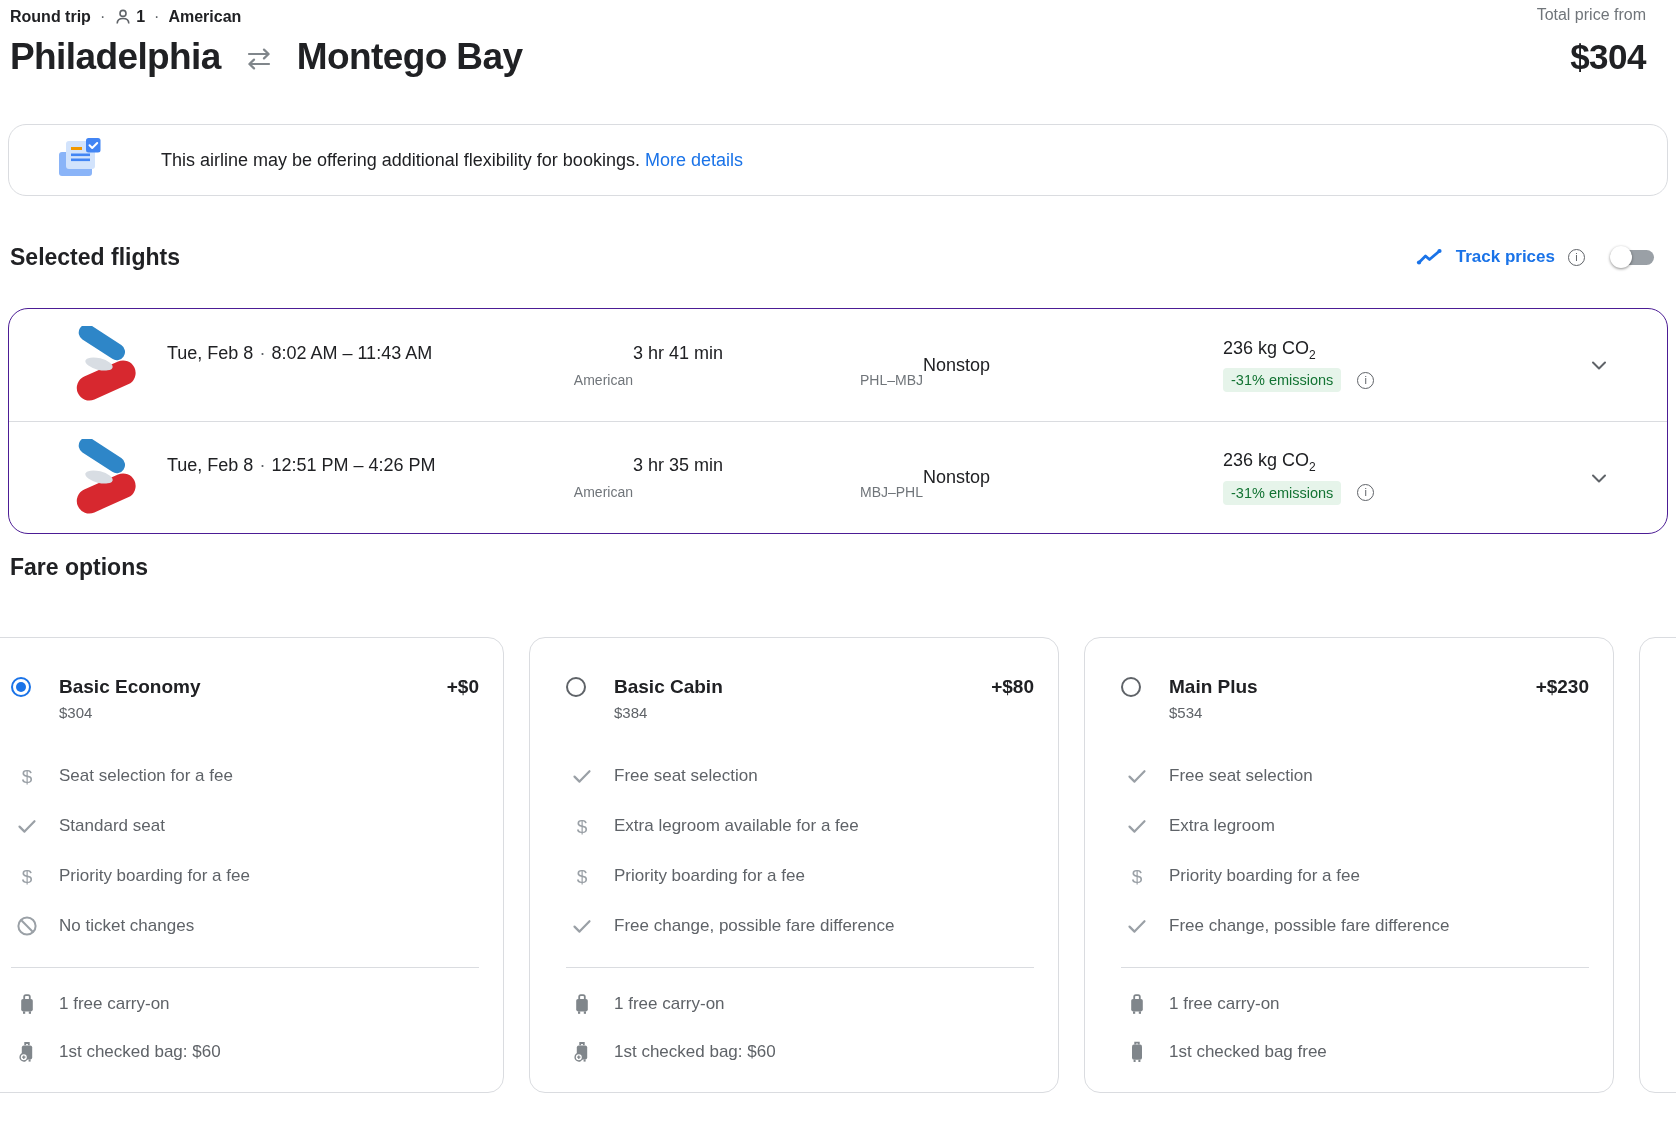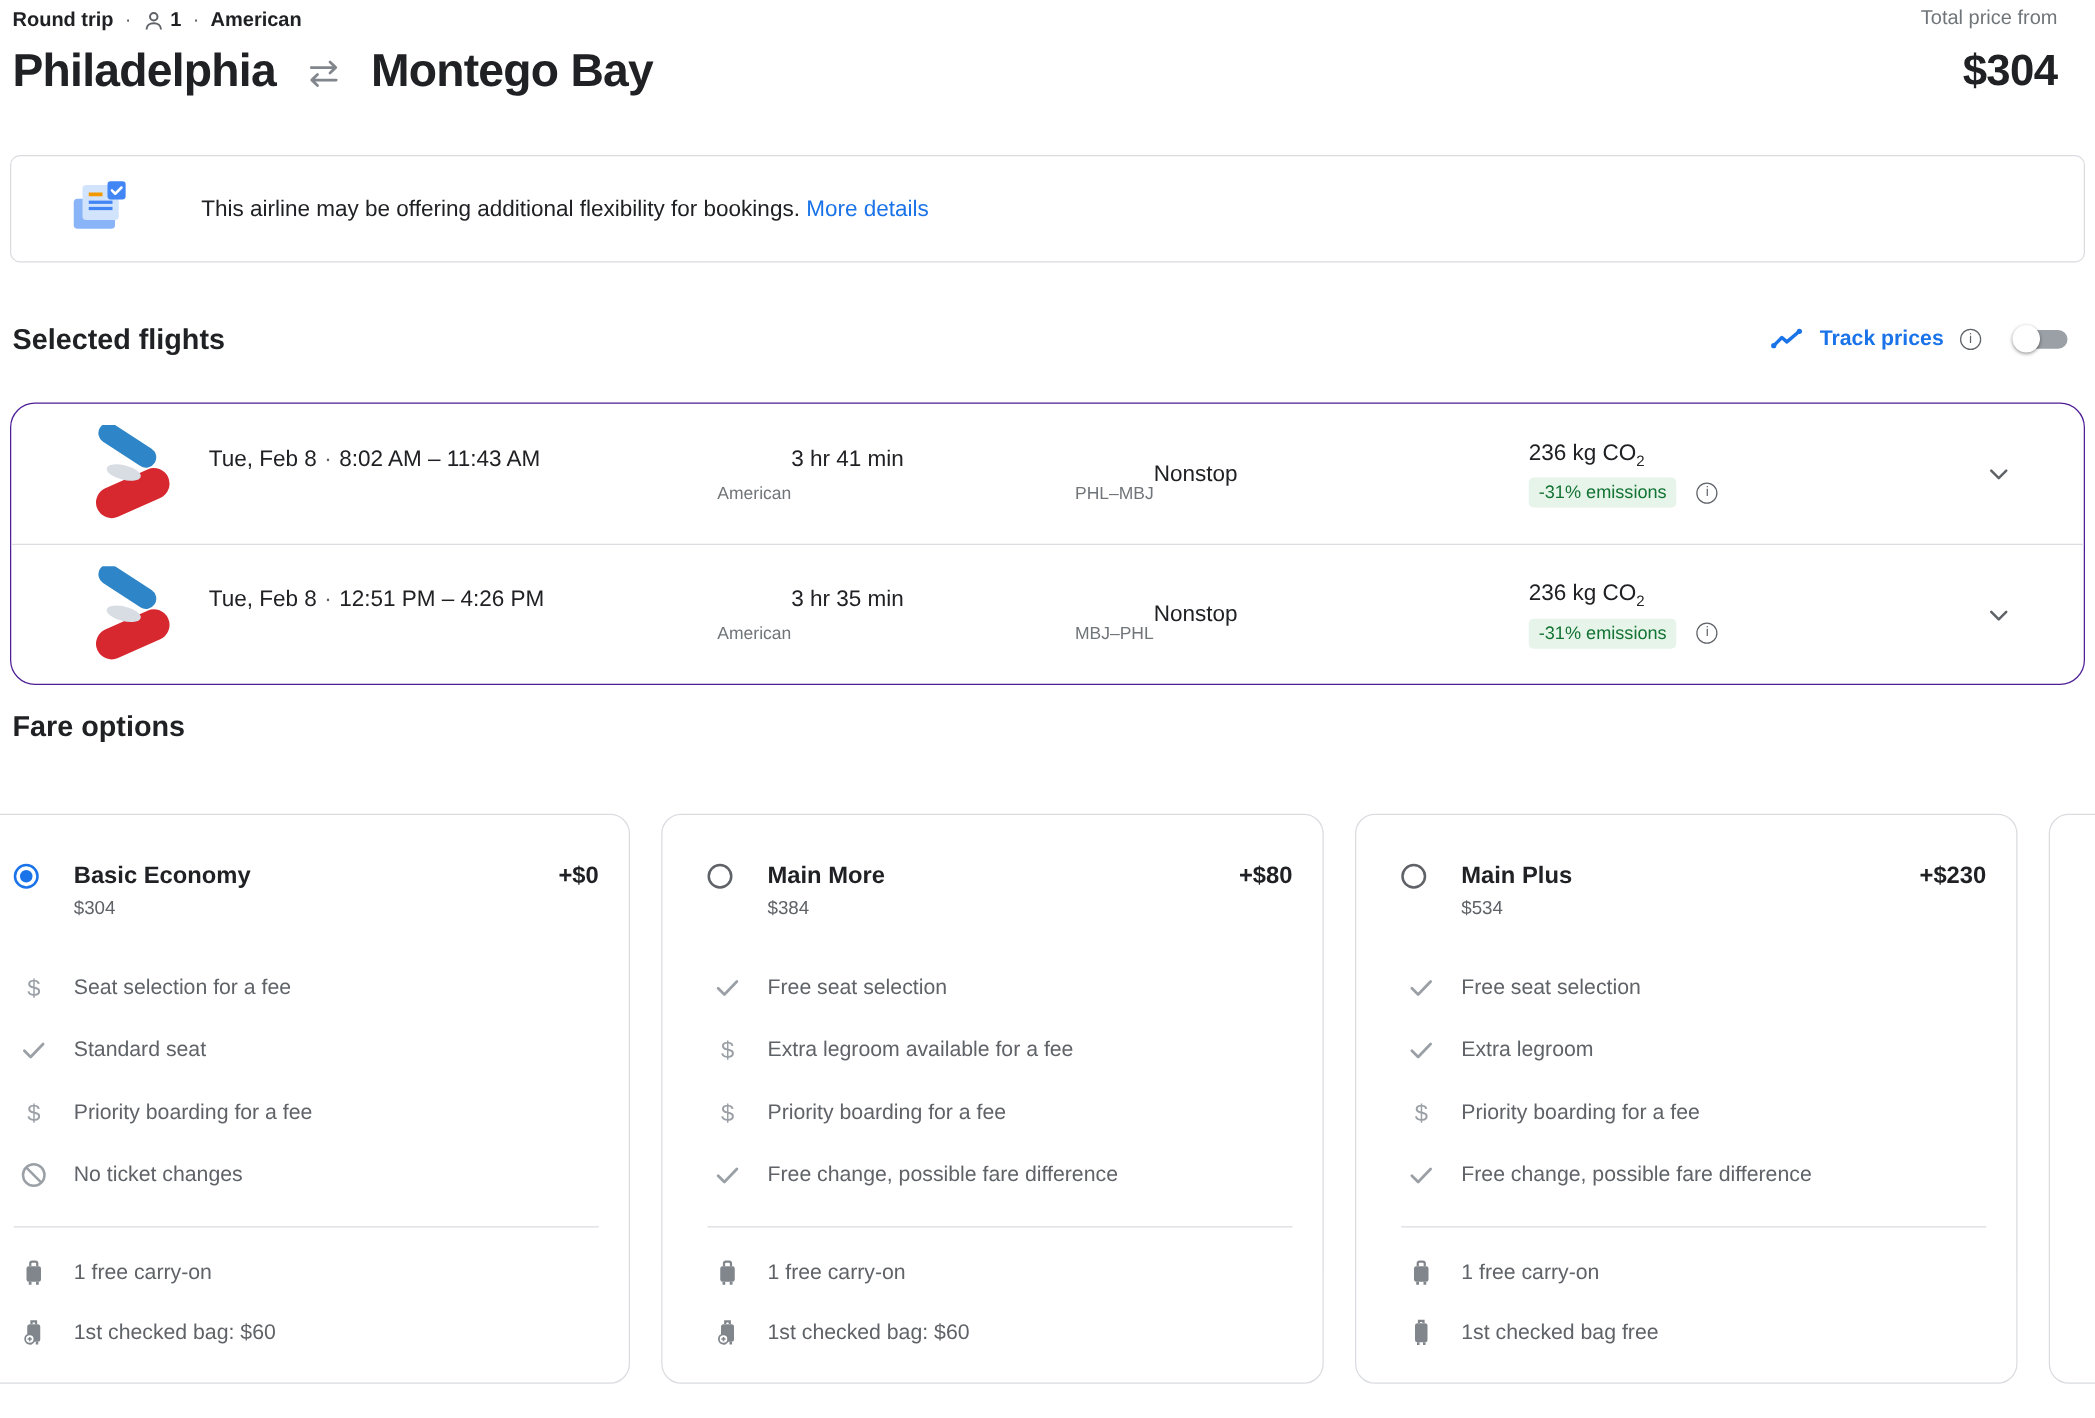--- a/index.html
+++ b/index.html
@@ -16,21 +16,21 @@
   .crumbs { display:flex; align-items:center; gap:9px; font-size:16px; font-weight:700; color:#202124; height:22px; }
   .crumb-sep { color:#5f6368; font-weight:400; }
   .pax { display:flex; align-items:center; gap:4px; }
   .title-line { display:flex; align-items:center; gap:18px; margin-top:8px; font-size:37px; font-weight:600; letter-spacing:-0.6px; color:#202124; }
   .swap-wrap { padding:0 4px; margin-top:4px; }
   .price-block { text-align:right; }
   .tp-label { font-size:16px; color:#70757a; }
   .tp-value { font-size:35px; font-weight:600; margin-top:13px; letter-spacing:-0.5px; }
 
   
-  .banner { margin:46px 8px 0 8px; border:1px solid #dadce0; border-radius:8px; height:86px; display:flex; align-items:center; }
+  .banner { margin:46px 8px 0 8px; border:1px solid #dadce0; border-radius:18px; height:72px; display:flex; align-items:center; }
   .banner-icon { margin-left:48px; }
   .banner-text { margin-left:54px; font-size:18px; color:#202124; }
   .banner-link { color:#1a73e8; text-decoration:none; margin-left:5px; cursor:pointer; }
 
   
   .sec-row { display:flex; justify-content:space-between; align-items:center; margin:44px 8px 0 10px; height:34px;gap:47px; }
   .sec-title { font-size:23px; font-weight:600; color:#202124; }
   .track { display:flex; align-items:center; margin-right:14px; gap:13px; }
   .track-label { color:#1a73e8; font-size:17px; font-weight:600; }
   .info-i { width:17px; height:17px; border:1.5px solid #5f6368; border-radius:50%; color:#5f6368;
@@ -312,21 +312,21 @@
           </svg>
         <span class="feat-text">1st checked bag: $60</span>
       </div>
     </div>
   </div>
 
   <div class="card">
     <div class="fhead">
       <span class="radio"></span>
       <span class="fmeta">
-        <div class="fname">Main More</div>
+        <div class="fname">Basic Cabin</div>
         <div class="fprice">$384</div>
       </span>
       <span class="fdelta">+$80</span>
     </div>
     <div class="feats">
       <div class="feat">
         <svg class="feat-icon">
             <use href="#sym-check"></use>
           </svg>
         <span class="feat-text">Free seat selection</span>

